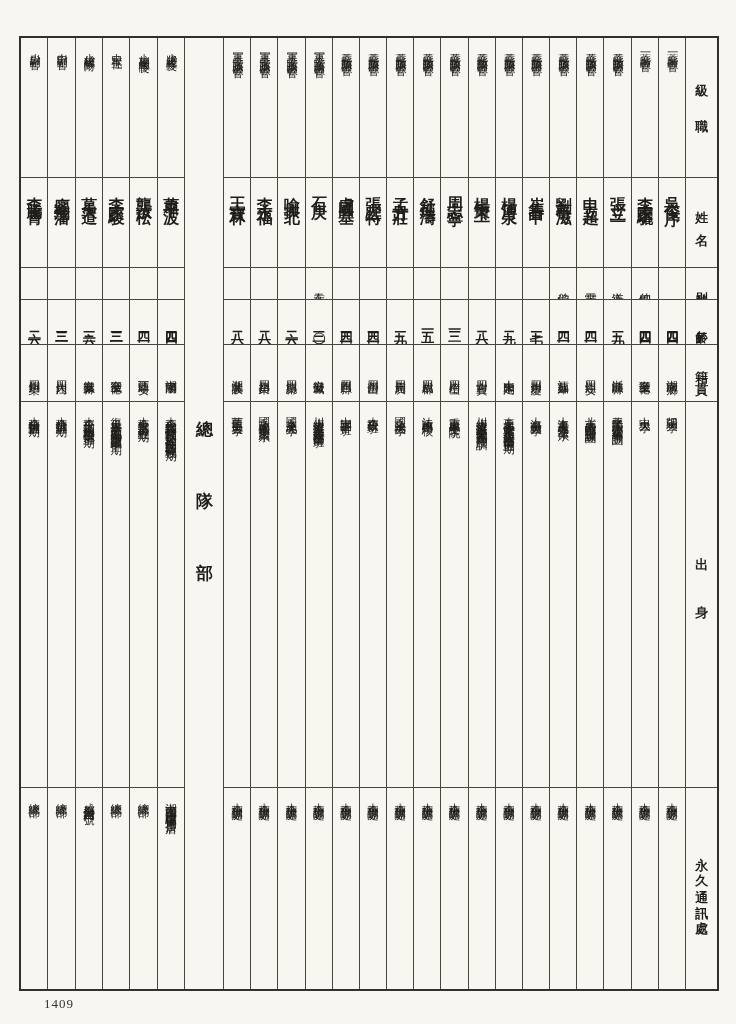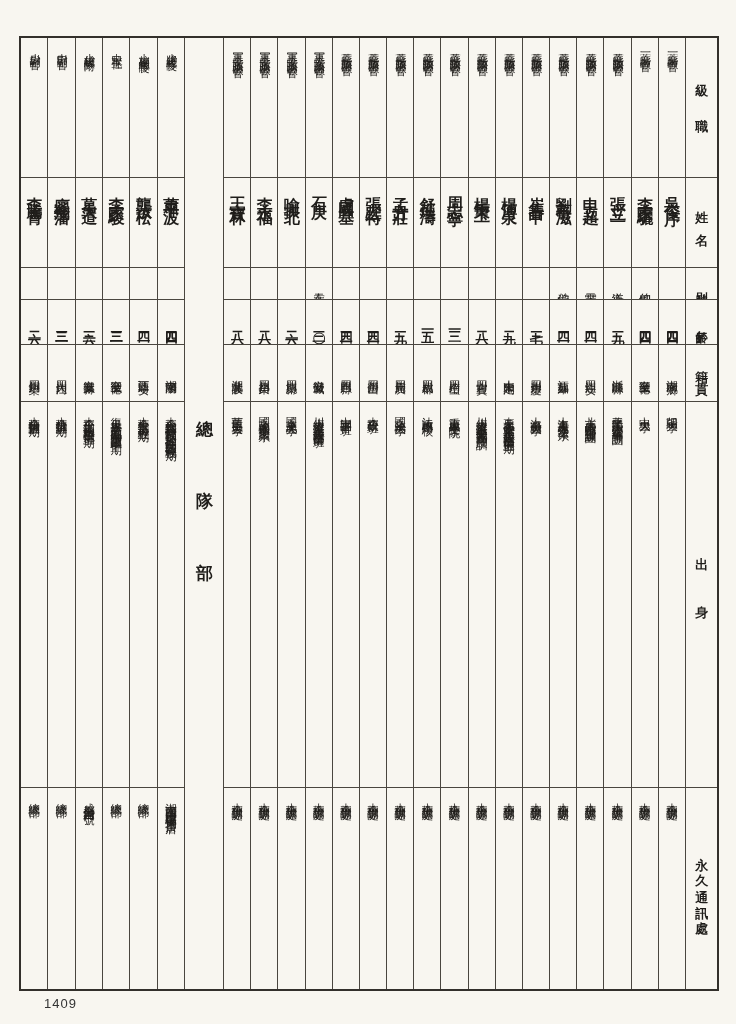--- a/index.html
+++ b/index.html
@@ -68,21 +68,21 @@
   .hd-alias  .v{letter-spacing:2px; font-size:12px}
   .hd-age    .v{letter-spacing:2px; font-size:12px}
   .hd-native .v{letter-spacing:12px}
   .hd-origin .v{letter-spacing:48px}
   .hd-addr   .v{letter-spacing:16px}
   .divider-cell { height:100%; display:flex; justify-content:center; align-items:center; }
   .divider-cell .v { font-size:17px; font-weight:700; letter-spacing:72px; }
   .page-number {
     position:absolute; left:44px; top:996px;
     font-size:13px; letter-spacing:1px; color:#333;
-    font-family:Liberation Sans, sans-serif;
+    font-family:Liberation Serif, serif;
   }
 </style>
 </head>
 <body>
 
 <div class="page">
   <div class="rtable">
 
     <div class="col col-header">
       <div class="c mid hd hd-rank h-rank">

